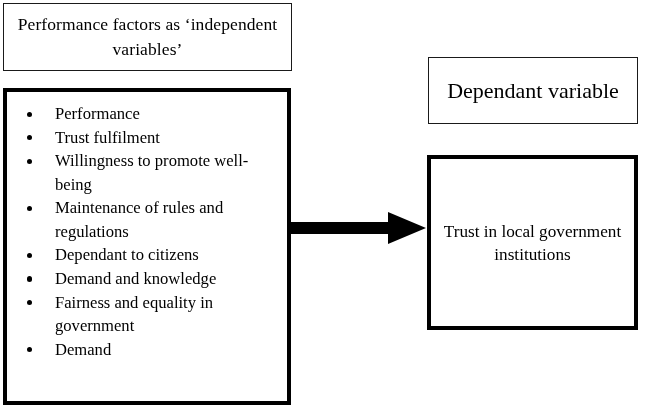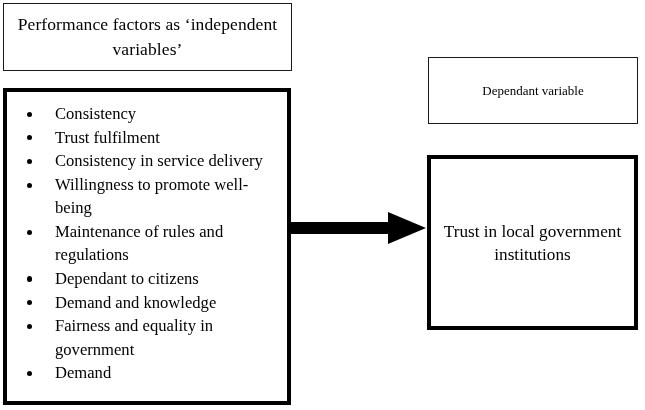--- a/index.html
+++ b/index.html
@@ -87,21 +87,21 @@
     background: #000000;
   }
 
   #dependant-label-box {
     left: 428px;
     top: 57px;
     width: 210px;
     height: 67px;
   }
   #dependant-label-box .label-text {
-    font-size: 13px;
+    font-size: 22px;
     line-height: 25px;
   }
 
   #trust-box {
     left: 427px;
     top: 155px;
     width: 211px;
     height: 175px;
   }
   #trust-box .label-text {
@@ -128,29 +128,25 @@
 <div class="canvas">
 
   <div class="box box-thin" id="independent-label-box">
     <div class="label-text">Performance factors as ‘independent variables’</div>
   </div>
 
   <div class="box box-thick" id="factors-box">
     <ul class="factor-list">
       <li>
         <span class="bullet-dot"></span>
-        <span>Consistency</span>
+        <span>Performance</span>
       </li>
       <li>
         <span class="bullet-dot"></span>
         <span>Trust fulfilment</span>
-      </li>
-      <li>
-        <span class="bullet-dot"></span>
-        <span>Consistency in service delivery</span>
       </li>
       <li>
         <span class="bullet-dot"></span>
         <span>Willingness to promote well-being</span>
       </li>
       <li>
         <span class="bullet-dot"></span>
         <span>Maintenance of rules and regulations</span>
       </li>
       <li>

